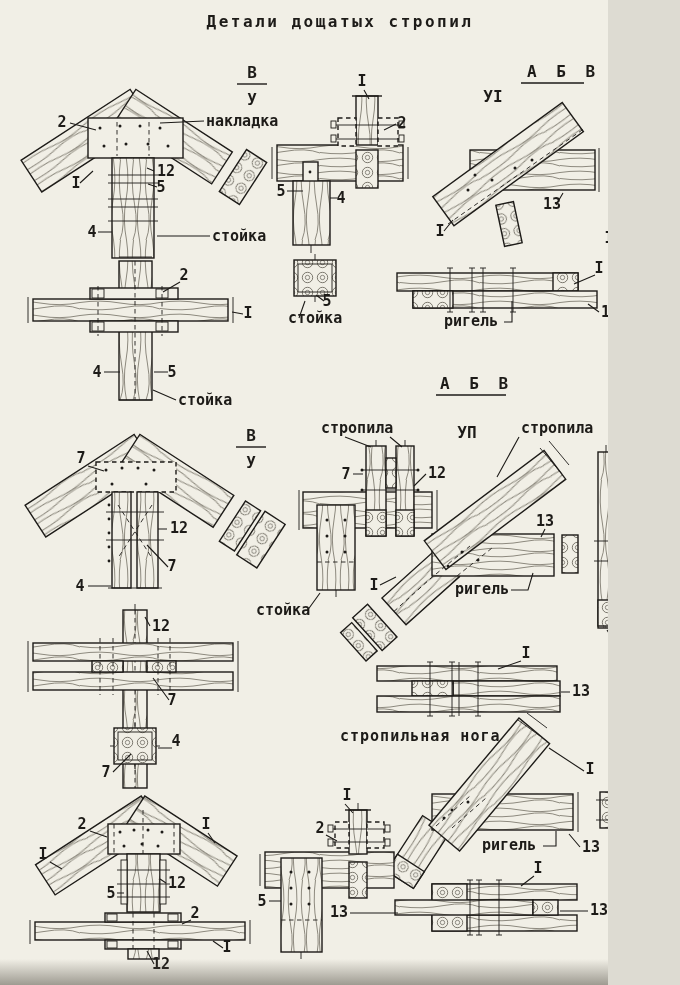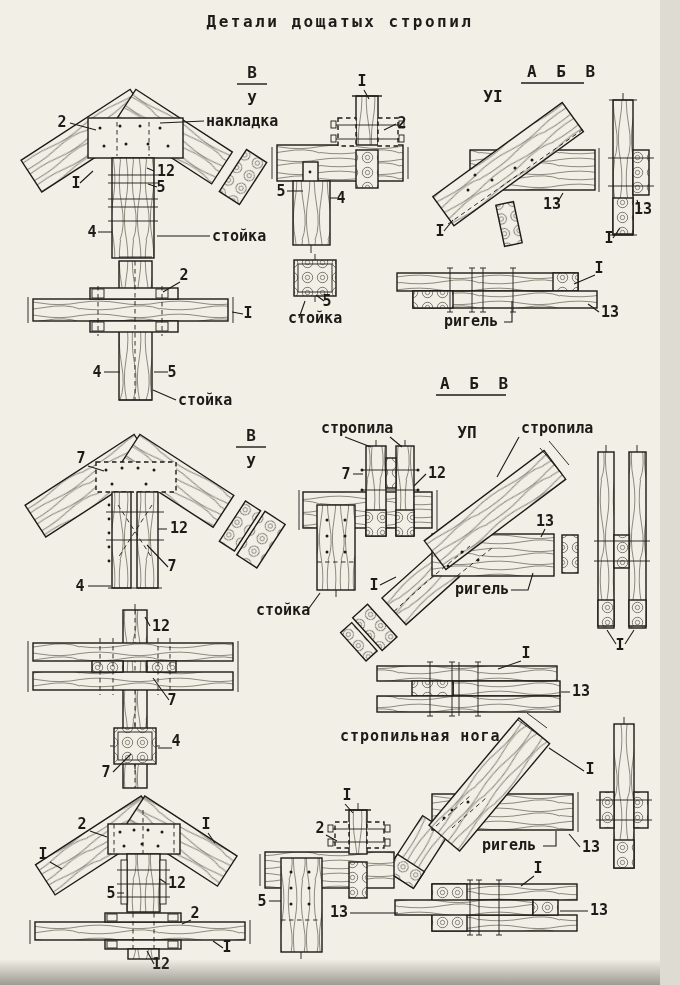--- a/index.html
+++ b/index.html
@@ -1,16 +1,16 @@
 <!DOCTYPE html>
 <html><head>
 <meta charset="utf-8">
 <style>
   html,body{margin:0;padding:0;background:#dddbd2;}
-  .page{position:relative;width:660px;height:985px;background:#f1efe6;overflow:hidden;
+  .page{position:relative;width:608px;height:985px;background:#f1efe6;overflow:hidden;
         font-family:"DejaVu Sans Mono","Liberation Mono",monospace;text-align:right;}
   .page::after{content:"";position:absolute;left:0;right:0;bottom:0;height:26px;
         background:linear-gradient(to bottom,rgba(90,86,76,0),rgba(90,86,76,.55));pointer-events:none;}
   svg{display:block}
   .tx{font-family:"DejaVu Sans Mono","Liberation Mono",monospace;font-weight:bold;fill:#1d1b18;}
   .s15{font-size:15px}
   .s16{font-size:16px}
   .sp{letter-spacing:5px}
   .ln{stroke:#1d1b18;stroke-width:1.4;fill:none}
   .tn{stroke:#1d1b18;stroke-width:0.9;fill:none}

